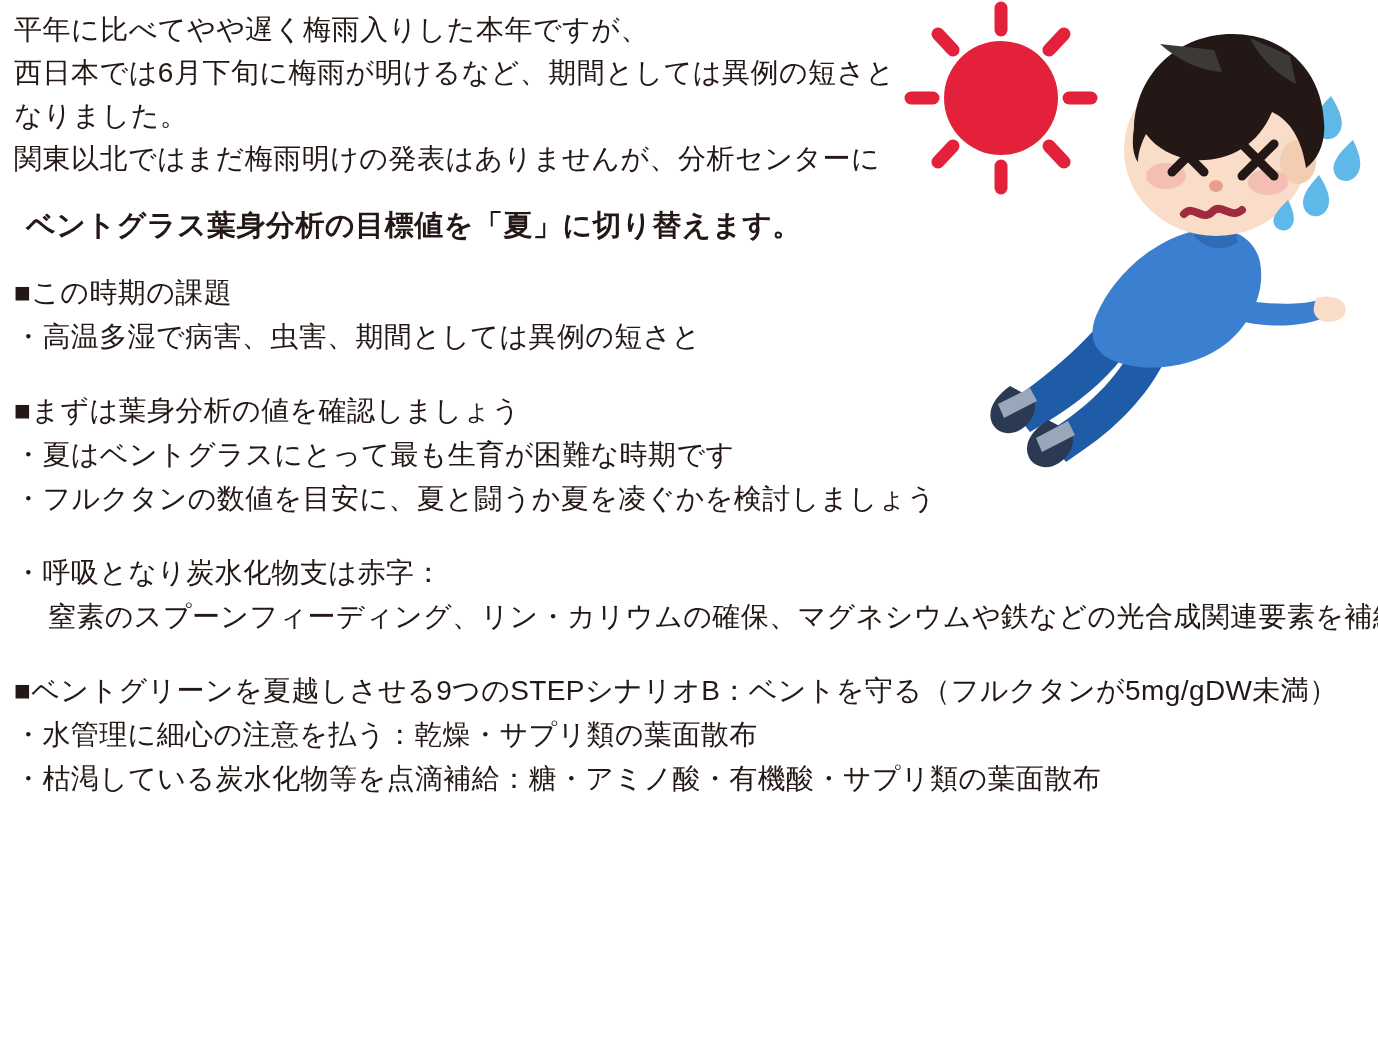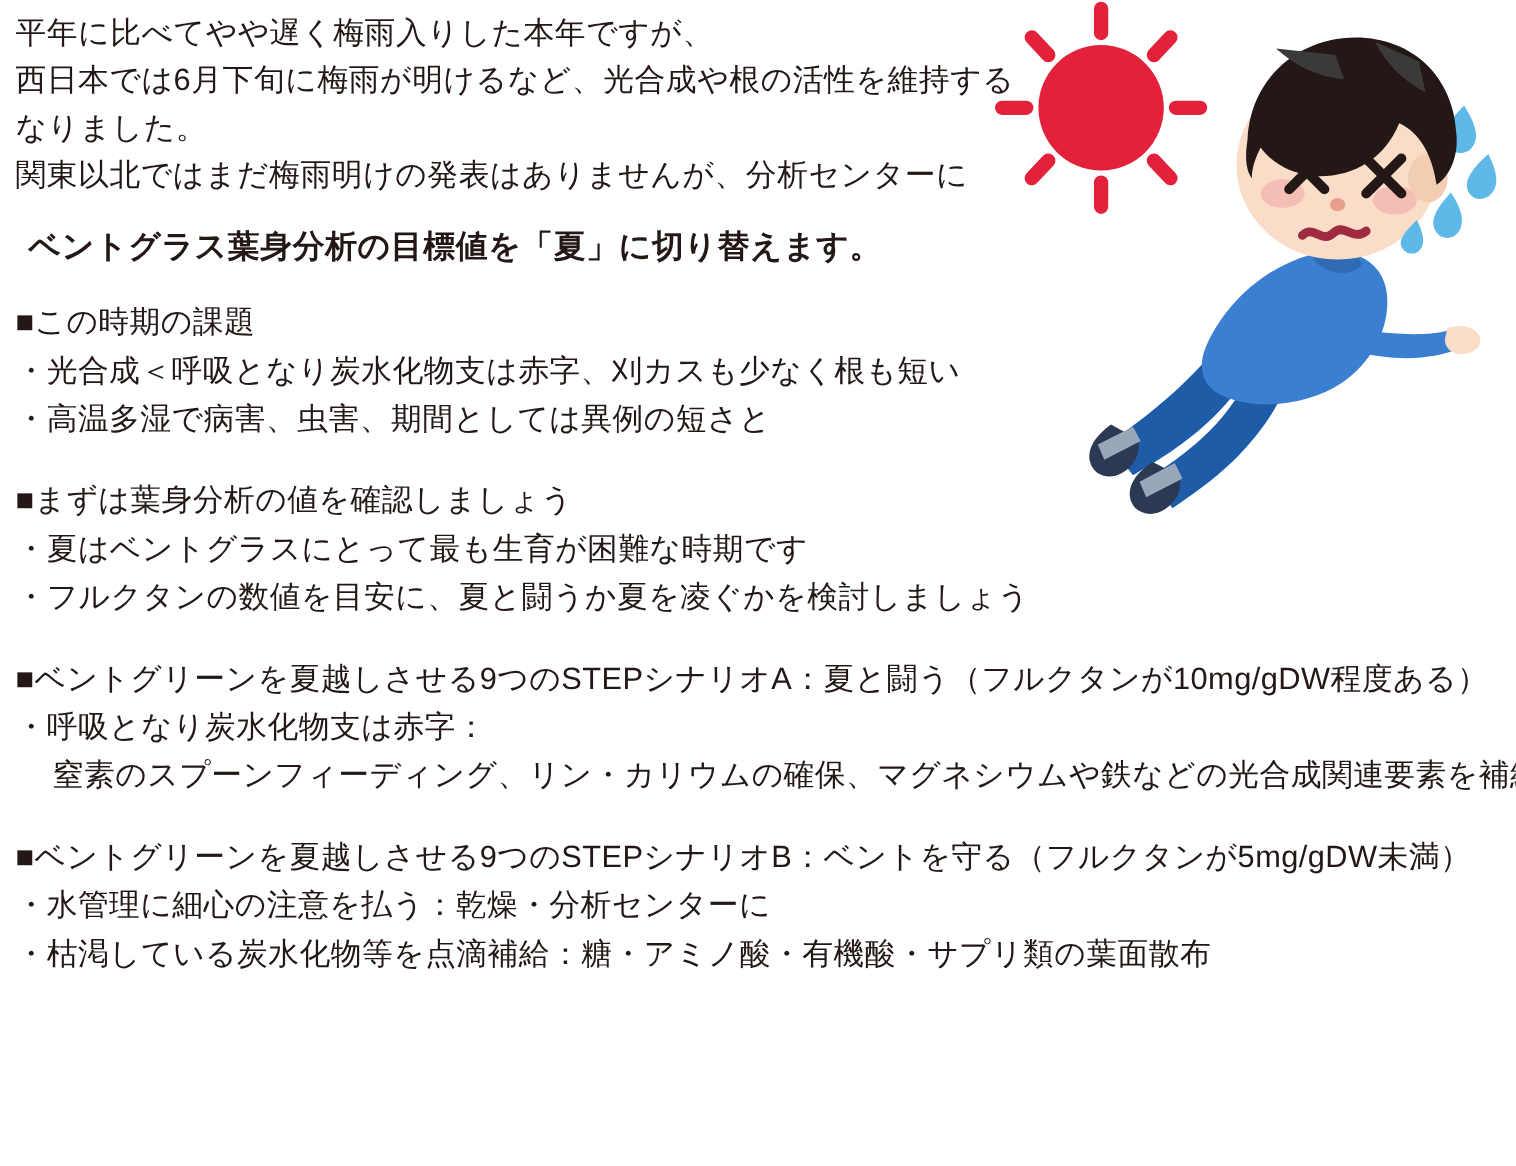--- a/index.html
+++ b/index.html
@@ -159,46 +159,44 @@
 
           <path d="M390 200 C396 212 398 221 393 227 C388 233 379 231 376 224 C373 217 381 209 390 200 Z" fill="#5fb9e8"></path>
         </g>
       </g>
     </svg>
   </div>
 
   <div class="text-column">
 
     <div class="para-line">平年に比べてやや遅く梅雨入りした本年ですが、</div>
-    <div class="para-line">西日本では6月下旬に梅雨が明けるなど、光合成や根の活性を維持する</div>
+    <div class="para-line">西日本では6月下旬に梅雨が明けるなど、期間としては異例の短さと</div>
     <div class="para-line">なりました。</div>
     <div class="para-line">関東以北ではまだ梅雨明けの発表はありませんが、分析センターに</div>
 
     <div class="gap-md"></div>
 
     <div class="heading-bold">ベントグラス葉身分析の目標値を「夏」に切り替えます。</div>
 
     <div class="gap-md"></div>
 
     <div class="section-head">■この時期の課題</div>
-    <div class="bullet-line">・光合成＜呼吸となり炭水化物支は赤字、刈カスも少なく根も短い</div>
     <div class="bullet-line">・高温多湿で病害、虫害、期間としては異例の短さと</div>
 
     <div class="gap-lg"></div>
 
     <div class="section-head">■まずは葉身分析の値を確認しましょう</div>
     <div class="bullet-line">・夏はベントグラスにとって最も生育が困難な時期です</div>
     <div class="bullet-line">・フルクタンの数値を目安に、夏と闘うか夏を凌ぐかを検討しましょう</div>
 
     <div class="gap-lg"></div>
 
-    <div class="section-head">■ベントグリーンを夏越しさせる9つのSTEPシナリオA：夏と闘う（フルクタンが10mg/gDW程度ある）</div>
     <div class="bullet-line">・呼吸となり炭水化物支は赤字：</div>
     <div class="indent-line">窒素のスプーンフィーディング、リン・カリウムの確保、マグネシウムや鉄などの光合成関連要素を補給</div>
 
     <div class="gap-lg"></div>
 
     <div class="section-head">■ベントグリーンを夏越しさせる9つのSTEPシナリオB：ベントを守る（フルクタンが5mg/gDW未満）</div>
-    <div class="bullet-line">・水管理に細心の注意を払う：乾燥・分析センターに</div>
+    <div class="bullet-line">・水管理に細心の注意を払う：乾燥・サプリ類の葉面散布</div>
     <div class="bullet-line">・枯渇している炭水化物等を点滴補給：糖・アミノ酸・有機酸・サプリ類の葉面散布</div>
 
   </div>
 </div>
 
 </body></html>

